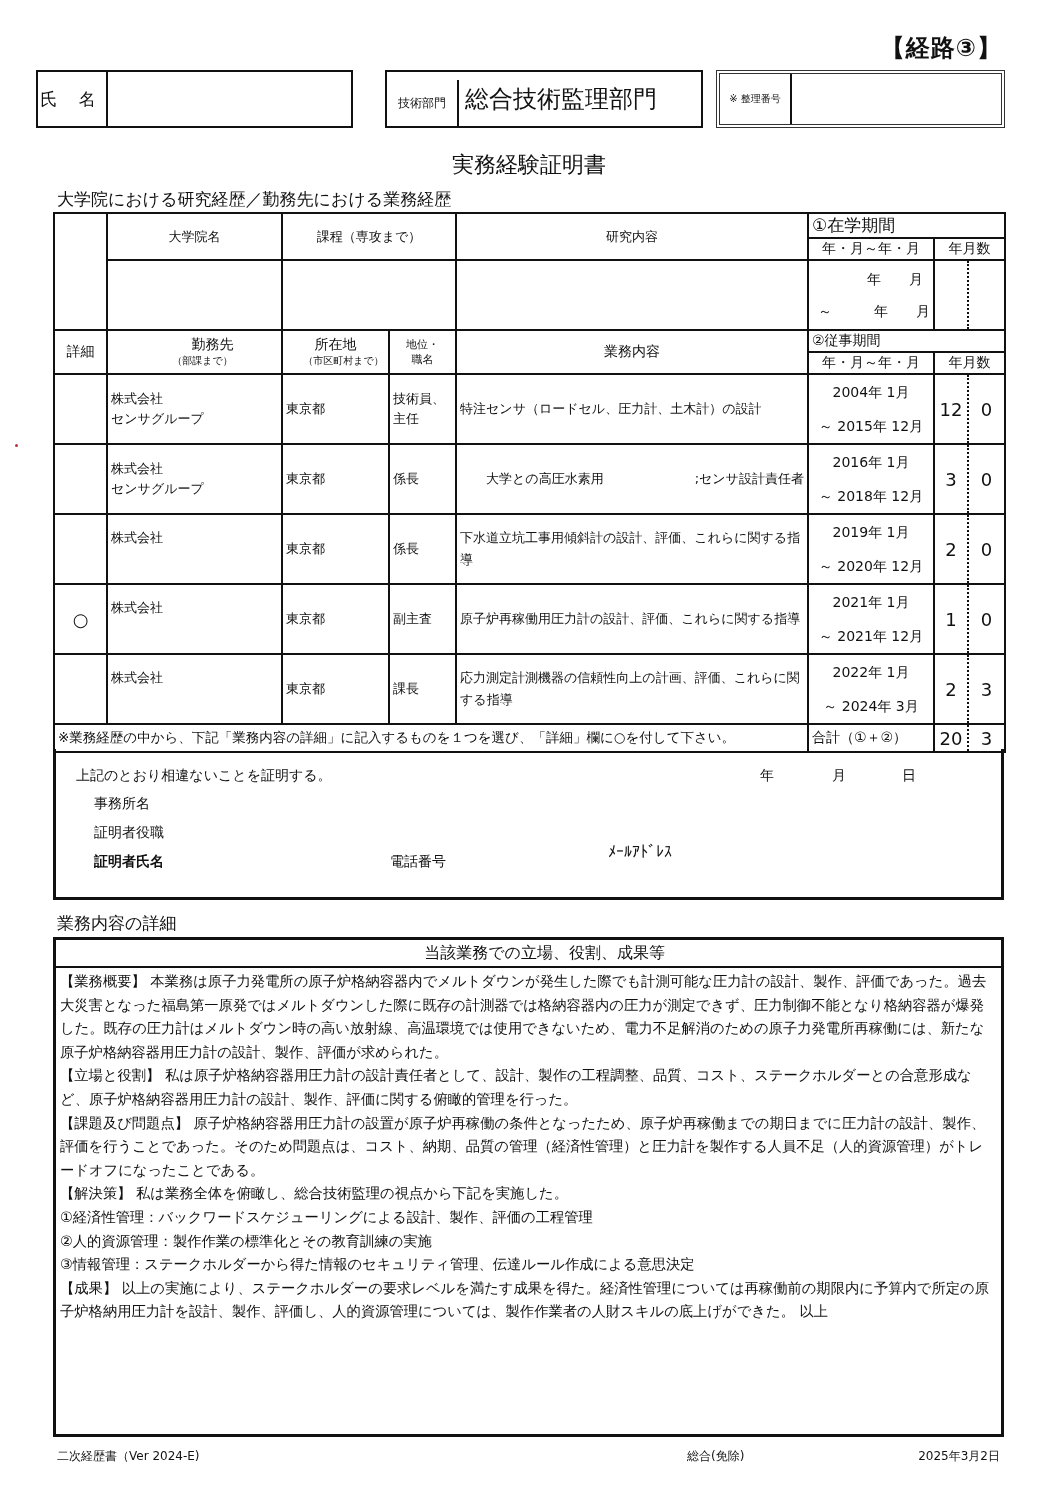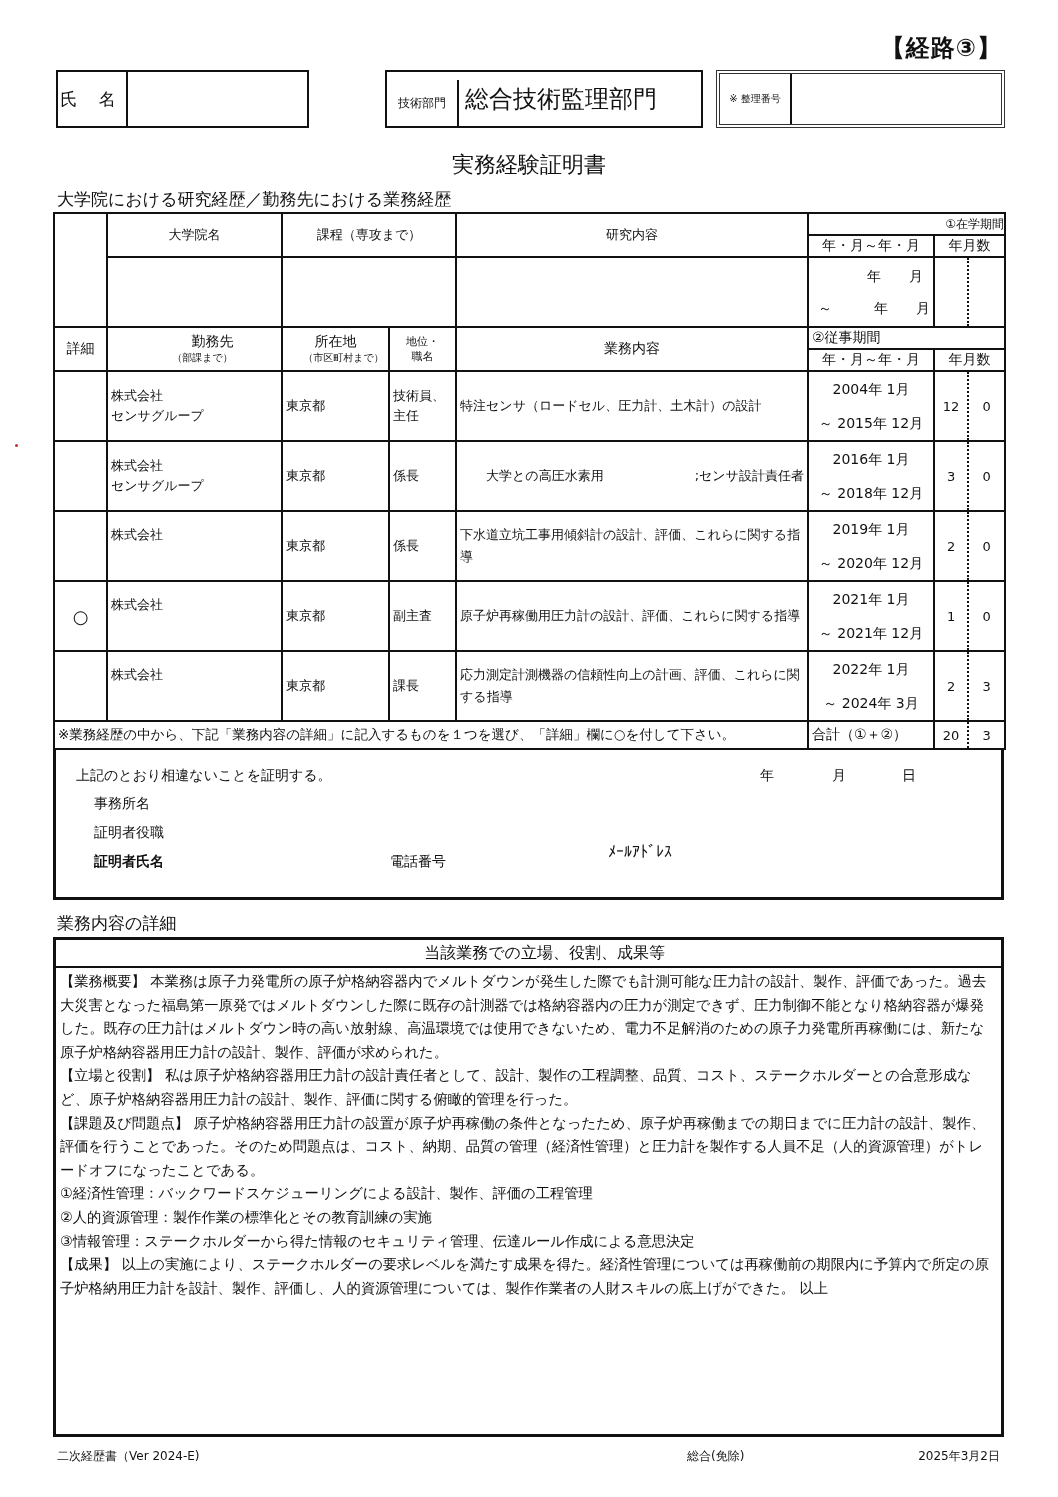--- a/index.html
+++ b/index.html
@@ -3,38 +3,38 @@
 <meta charset="utf-8">
 <style>
   * { box-sizing: border-box; margin: 0; padding: 0; }
   html, body { width: 1058px; height: 1497px; background: #ffffff; }
   body { position: relative; font-family: "DejaVu Sans", "Liberation Sans", sans-serif; color: #111; overflow: hidden; }
   .abs { position: absolute; }
   .route-tag { right: 56px; top: 32px; font-size: 24px; font-weight: bold; letter-spacing: 1px; }
   .topbox { top: 70px; height: 58px; border: 2px solid #111; display: flex; }
   .topbox .lbl { border-right: 2px solid #111; display: flex; align-items: center; justify-content: center; }
   .topbox .val { flex: 1; display: flex; align-items: center; padding-left: 6px; }
-  .name-box { left: 56px; width: 253px; }
+  .name-box { left: 36px; width: 317px; }
   .name-box .lbl { width: 70px; font-size: 17px; letter-spacing: 8px; }
   .dept-box { left: 385px; width: 318px; }
   .dept-box .lbl { width: 72px; font-size: 12px; margin-top: 8px; }
   .dept-box .val { font-size: 24px; }
   .ref-box { left: 716px; width: 289px; border: 4px double #333; }
   .ref-box .lbl { width: 72px; font-size: 10px; }
   .doc-title { left: 0; width: 1058px; top: 150px; text-align: center; font-size: 22px; }
   .section1-title { left: 57px; top: 188px; font-size: 17px; }
   table.hist { position: absolute; left: 53px; top: 212px; width: 951px; border-collapse: collapse; table-layout: fixed; font-size: 13px; }
   table.hist td { border: 2px solid #111; vertical-align: middle; }
   .c { text-align: center; }
   .small { font-size: 10px; padding-left: 16px; }
   .dotl { border-left: 2px dotted #111 !important; }
   .nor { border-right: none !important; }
   .hdr { height: 22px; }
   .period { text-align: center; font-size: 14px; line-height: 34px; }
-  .yrs { text-align: center; font-size: 13px; }
+  .yrs { text-align: center; font-size: 18px; }
   .pl { padding-left: 3px; }
   .note { font-size: 13.5px; padding-left: 3px; }
   .cert-box { left: 53px; top: 749px; width: 951px; height: 151px; border: 3px solid #111; border-top: none; font-size: 14px; }
   .cert-box .line { position: absolute; }
   .section2-title { left: 57px; top: 912px; font-size: 17px; }
   .detail-box { left: 53px; top: 937px; width: 951px; height: 500px; border: 3px solid #111; }
   .detail-head { height: 28px; border-bottom: 2px solid #111; text-align: center; font-size: 16px; line-height: 26px; padding-left: 32px; }
   .detail-body { padding: 2px 4px; font-size: 14.3px; line-height: 23.6px; }
   .detail-body p { margin: 0; }
   .footer { top: 1448px; font-size: 12px; }
@@ -76,21 +76,21 @@
       <col style="width:34px">
       <col style="width:37px">
   </colgroup>
 
   <tbody>
       <tr class="hdr">
     <td rowspan="3"></td>
     <td rowspan="2" class="c">大学院名</td>
     <td rowspan="2" colspan="2" class="c">課程（専攻まで）</td>
     <td rowspan="2" class="c">研究内容</td>
-    <td colspan="3" class="pl" style="font-size:12px;height:20px;text-align:right;">①在学期間</td>
+    <td colspan="3" class="pl" style="font-size:17px;height:20px;">①在学期間</td>
   </tr>
   <tr class="hdr">
     <td class="c" style="font-size:14px;height:20px;">年・月～年・月</td>
     <td colspan="2" class="c" style="font-size:14px;">年月数</td>
   </tr>
   <tr style="height:70px;">
     <td></td>
     <td colspan="2"></td>
     <td></td>
     <td style="font-size:14px;">
@@ -210,20 +210,21 @@
 </div>
 
 <div class="abs section2-title">業務内容の詳細</div>
 
 <div class="abs detail-box">
   <div class="detail-head">当該業務での立場、役割、成果等</div>
   <div class="detail-body">
     <p>【業務概要】 本業務は原子力発電所の原子炉格納容器内でメルトダウンが発生した際でも計測可能な圧力計の設計、製作、評価であった。過去大災害となった福島第一原発ではメルトダウンした際に既存の計測器では格納容器内の圧力が測定できず、圧力制御不能となり格納容器が爆発した。既存の圧力計はメルトダウン時の高い放射線、高温環境では使用できないため、電力不足解消のための原子力発電所再稼働には、新たな原子炉格納容器用圧力計の設計、製作、評価が求められた。</p>
     <p>【立場と役割】 私は原子炉格納容器用圧力計の設計責任者として、設計、製作の工程調整、品質、コスト、ステークホルダーとの合意形成など、原子炉格納容器用圧力計の設計、製作、評価に関する俯瞰的管理を行った。</p>
     <p>【課題及び問題点】 原子炉格納容器用圧力計の設置が原子炉再稼働の条件となったため、原子炉再稼働までの期日までに圧力計の設計、製作、評価を行うことであった。そのため問題点は、コスト、納期、品質の管理（経済性管理）と圧力計を製作する人員不足（人的資源管理）がトレードオフになったことである。</p>
+    <p>【解決策】 私は業務全体を俯瞰し、総合技術監理の視点から下記を実施した。</p>
     <p>①経済性管理：バックワードスケジューリングによる設計、製作、評価の工程管理</p>
     <p>②人的資源管理：製作作業の標準化とその教育訓練の実施</p>
     <p>③情報管理：ステークホルダーから得た情報のセキュリティ管理、伝達ルール作成による意思決定</p>
     <p>【成果】 以上の実施により、ステークホルダーの要求レベルを満たす成果を得た。経済性管理については再稼働前の期限内に予算内で所定の原子炉格納用圧力計を設計、製作、評価し、人的資源管理については、製作作業者の人財スキルの底上げができた。 以上</p>
   </div>
 </div>
 
 <div class="abs footer" style="left:57px;">二次経歴書（Ver 2024-E)</div>
 <div class="abs footer" style="left:687px;">総合(免除)</div>
 <div class="abs footer" style="right:58px;">2025年3月2日</div>

